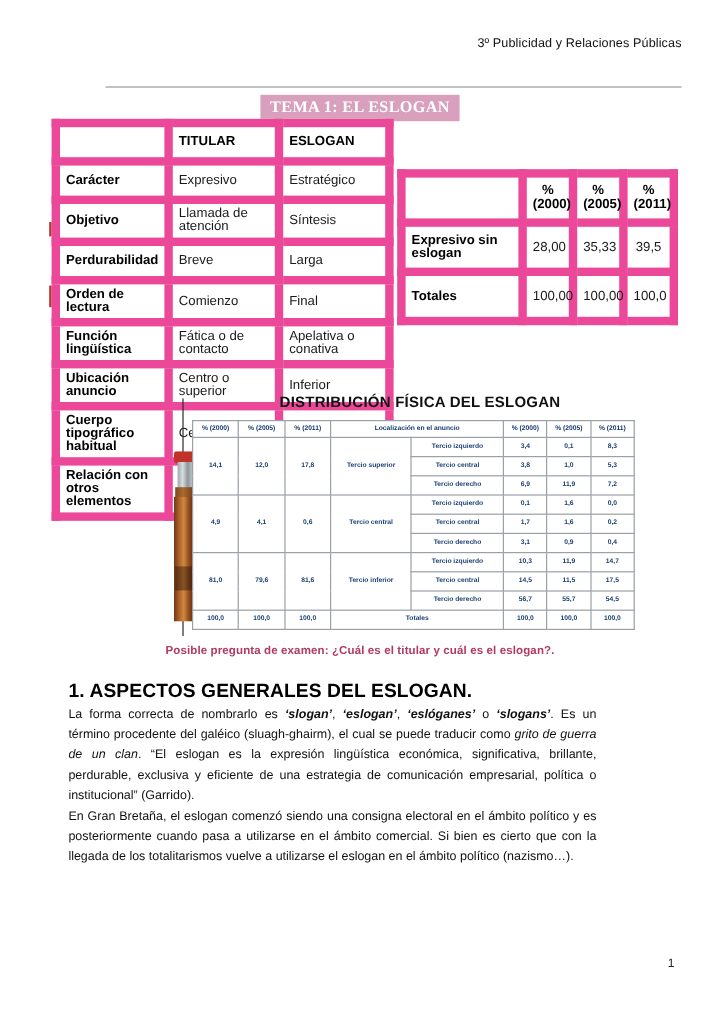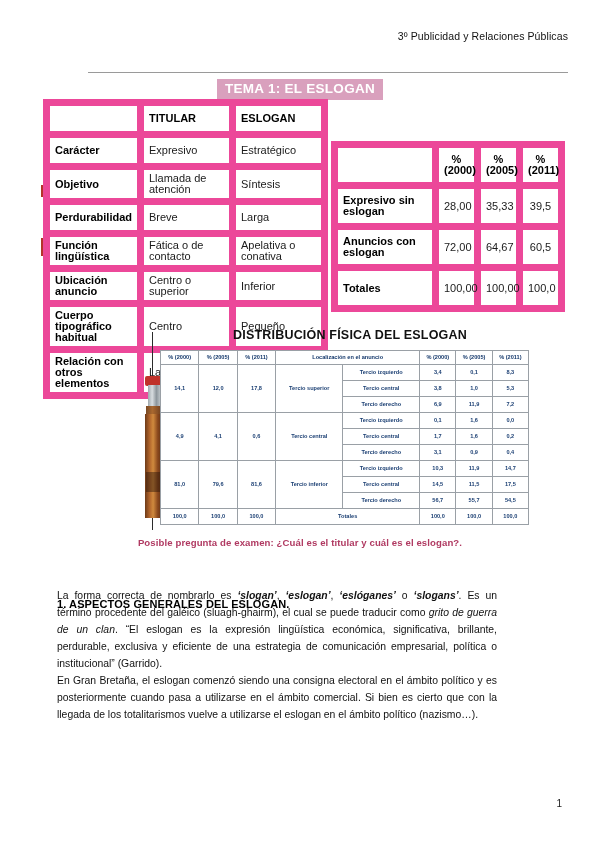--- a/index.html
+++ b/index.html
@@ -50,21 +50,21 @@
     text-align: center;
   }
   .title-banner {
     display: inline-block;
     background: #d9a0bd;
     color: #ffffff;
     font-weight: bold;
     font-size: 13.5px;
     letter-spacing: .3px;
     padding: 2px 8px 4px 8px;
-    font-family: Liberation Sans, sans-serif;
+    font-family: Liberation Serif, serif;
   }
 
   
   table {
     border-collapse: collapse;
     table-layout: fixed;
   }
   .t1, .t2 {
     position: absolute;
     border: 1px solid #2b2b2b;
@@ -199,23 +199,23 @@
     text-align: center;
     font-size: 9.6px;
     font-weight: bold;
     color: #b03a62;
     letter-spacing: .1px;
   }
 
   
   .section-title {
     position: absolute;
-    top: 598px;
+    top: 568px;
     left: 57px;
-    font-size: 11px;
+    font-size: 16px;
     font-weight: bold;
     letter-spacing: .1px;
   }
   .para {
     position: absolute;
     left: 57px;
     width: 440px;
     font-size: 10.4px;
     line-height: 17px;
     text-align: justify;
@@ -271,20 +271,25 @@
         </tr>
         <tr>
           <td class="rowhd">Objetivo</td>
           <td>Llamada de atención</td>
           <td>Síntesis</td>
         </tr>
         <tr>
           <td class="rowhd">Perdurabilidad</td>
           <td>Breve</td>
           <td>Larga</td>
+        </tr>
+        <tr>
+          <td class="rowhd">Orden de lectura</td>
+          <td>Comienzo</td>
+          <td>Final</td>
         </tr>
         <tr>
           <td class="rowhd">Función lingüística</td>
           <td>Fática o de contacto</td>
           <td>Apelativa o conativa</td>
         </tr>
         <tr>
           <td class="rowhd">Ubicación anuncio</td>
           <td>Centro o superior</td>
           <td>Inferior</td>
@@ -314,26 +319,20 @@
           <td class="hd"></td>
           <td class="hd">% (2000)</td>
           <td class="hd">% (2005)</td>
           <td class="hd">% (2011)</td>
         </tr>
         <tr>
           <td class="rowhd">Expresivo sin eslogan</td>
           <td>28,00</td>
           <td>35,33</td>
           <td>39,5</td>
-        </tr>
-        <tr>
-          <td class="rowhd">Anuncios con eslogan</td>
-          <td>72,00</td>
-          <td>64,67</td>
-          <td>60,5</td>
         </tr>
         <tr>
           <td class="rowhd">Totales</td>
           <td>100,00</td>
           <td>100,00</td>
           <td>100,0</td>
         </tr>
       </tbody>
   </table>
 

